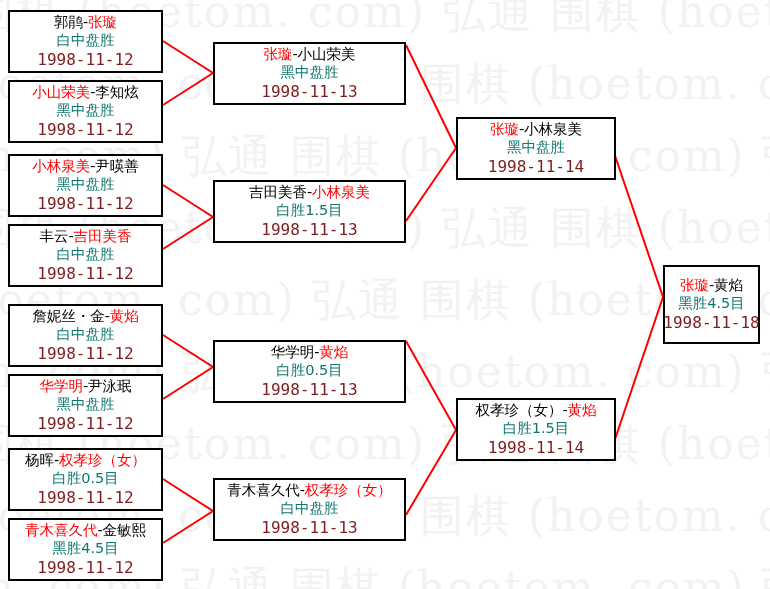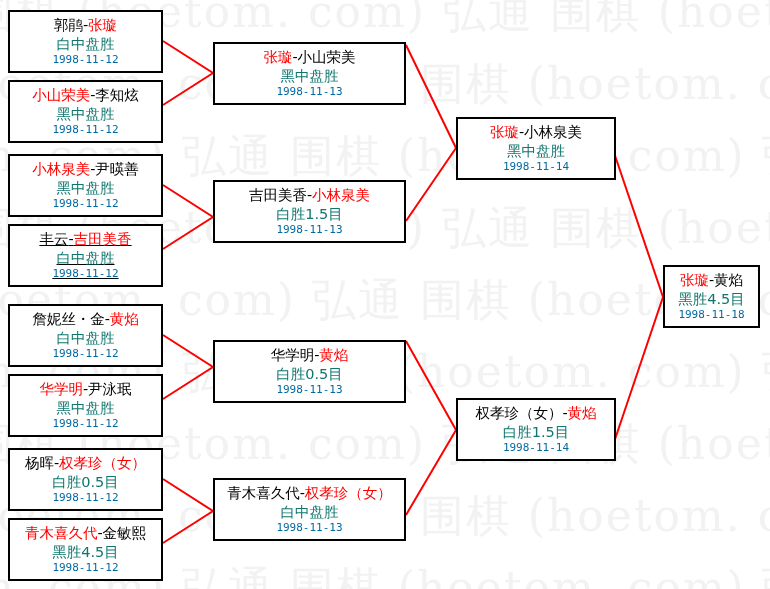--- a/index.html
+++ b/index.html
@@ -66,35 +66,35 @@
     color: #000000;
     white-space: nowrap;
   }
   .match .result {
     font-size: 14.5px;
     line-height: 1.26;
     color: #0f766e;
     white-space: nowrap;
   }
   .match .date {
-    font-size: 11px;
+    font-size: 16px;
     line-height: 1.26;
-    color: #0369a1;
+    color: #7f1d1d;
     font-family: "DejaVu Sans Mono", "Liberation Mono", monospace;
     white-space: nowrap;
   }
   .winner { color: #ff0000; }
   .loser  { color: #000000; }
   .sep    { color: #000000; }
 
   
   .r1 { left: 8px;  width: 155px; height: 63px; }
   .r2 { left: 213px; width: 193px; height: 63px; }
   .r3 { left: 456px; width: 160px; height: 63px; }
-  .r4 { left: 663px; width: 97px;  height: 63px; }
+  .r4 { left: 663px; width: 97px;  height: 79px; }
 </style>
 </head>
 <body>
 
 <div id="bracket">
 
   <div class="watermark-layer" id="watermark-layer">
       <div class="wm-row" style="top: -10px; left: -30px; color: rgb(242, 242, 242);">围棋 (hoetom. com) 弘通  围棋 (hoetom. com) 弘通  围棋 (hoetom. com) 弘通  围棋 (hoetom. com) 弘通  围棋 (hoetom. com) 弘通  围棋 (hoetom. com) 弘通  围棋 (hoetom. com) 弘通  围棋 (hoetom. com) 弘通  </div>
       <div class="wm-row" style="top: 62px; left: -160px; color: rgb(242, 242, 242);">围棋 (hoetom. com) 弘通  围棋 (hoetom. com) 弘通  围棋 (hoetom. com) 弘通  围棋 (hoetom. com) 弘通  围棋 (hoetom. com) 弘通  围棋 (hoetom. com) 弘通  围棋 (hoetom. com) 弘通  围棋 (hoetom. com) 弘通  </div>
       <div class="wm-row" style="top: 134px; left: -290px; color: rgb(242, 242, 242);">围棋 (hoetom. com) 弘通  围棋 (hoetom. com) 弘通  围棋 (hoetom. com) 弘通  围棋 (hoetom. com) 弘通  围棋 (hoetom. com) 弘通  围棋 (hoetom. com) 弘通  围棋 (hoetom. com) 弘通  围棋 (hoetom. com) 弘通  </div>
@@ -133,21 +133,21 @@
   <div class="match r1" style="top:80px;">
       <div class="players"><span class="winner">小山荣美</span><span class="sep">-</span><span class="loser">李知炫</span></div>
       <div class="result">黑中盘胜</div>
       <div class="date">1998-11-12</div>
     </div>
   <div class="match r1" style="top:154px;">
       <div class="players"><span class="winner">小林泉美</span><span class="sep">-</span><span class="loser">尹暎善</span></div>
       <div class="result">黑中盘胜</div>
       <div class="date">1998-11-12</div>
     </div>
-  <div class="match r1" style="top:224px;text-decoration:underline;">
+  <div class="match r1" style="top:224px;">
       <div class="players"><span class="loser">丰云</span><span class="sep">-</span><span class="winner">吉田美香</span></div>
       <div class="result">白中盘胜</div>
       <div class="date">1998-11-12</div>
     </div>
   <div class="match r1" style="top:304px;">
       <div class="players"><span class="loser">詹妮丝・金</span><span class="sep">-</span><span class="winner">黄焰</span></div>
       <div class="result">白中盘胜</div>
       <div class="date">1998-11-12</div>
     </div>
   <div class="match r1" style="top:374px;">

